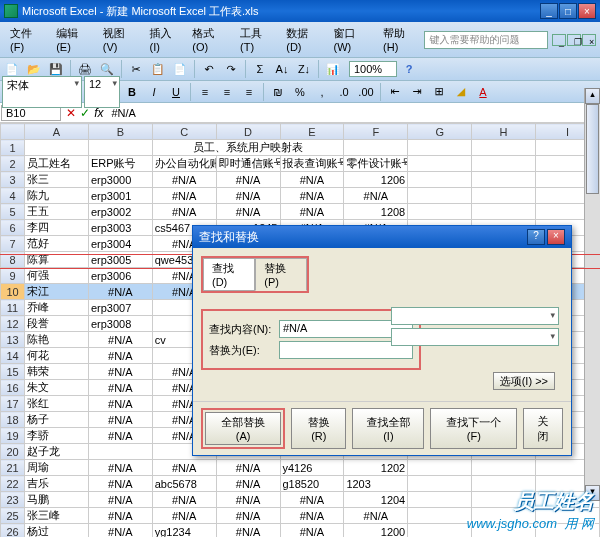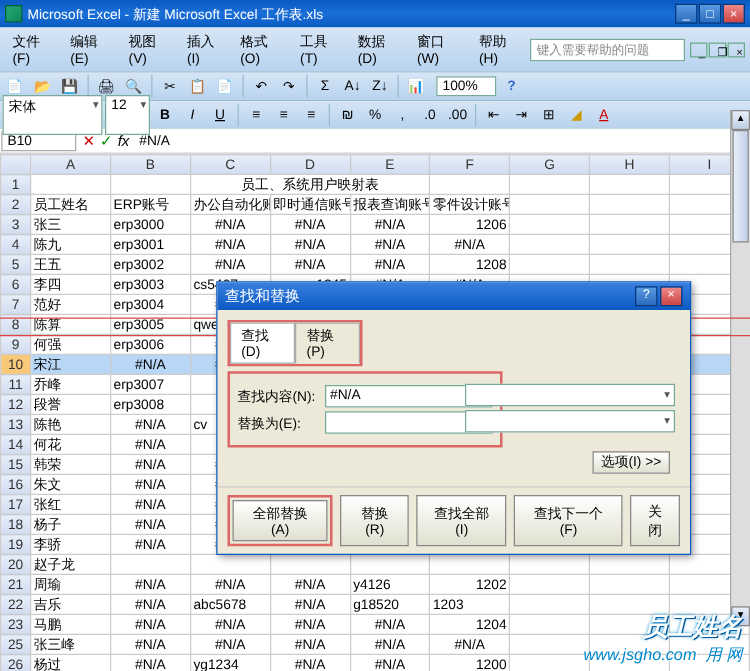--- a/index.html
+++ b/index.html
@@ -27,30 +27,30 @@
 .cellbar .btns span { font-size: 12px; }
 .formula { flex: 1; padding: 1px 4px; }
 .grid { position: relative; background: #fff; }
 table { border-collapse: collapse; width: 100%; table-layout: fixed; }
 th, td { border: 1px solid #ccc; height: 16px; font-size: 11px; padding: 0 2px; overflow: hidden; white-space: nowrap; }
 th { background: linear-gradient(#e8eef9,#d0dcf0); font-weight: normal; text-align: center; color: #333; }
 th.rh { width: 24px; }
 td { text-align: left; }
 tr.sel td { background: #b8d6f5; }
 tr.sel th.rh { background: #f9c97a; }
-.dialog { position: absolute; left: 173px; top: 225px; width: 380px; background: #ece9d8; border: 1px solid #0a5ac2; box-shadow: 2px 2px 6px rgba(0,0,0,.4); }
+.dialog { position: absolute; left: 192px; top: 225px; width: 380px; background: #ece9d8; border: 1px solid #0a5ac2; box-shadow: 2px 2px 6px rgba(0,0,0,.4); }
 .dialog .dtitle { background: linear-gradient(#3a7fe0,#0a5ac2); height: 22px; color: #fff; display: flex; align-items: center; padding: 0 6px; font-size: 12px; }
 .dialog .dtitle .dctrls { margin-left: auto; display: flex; gap: 2px; }
 .dialog .dtitle .dctrls span { width: 18px; height: 16px; background: linear-gradient(#5a9ae0,#2a6cc0); border: 1px solid #06397b; text-align: center; font-size: 10px; }
 .dialog .dtitle .dctrls .close { background: linear-gradient(#e88,#c44); }
 .dialog .body { padding: 8px; }
 .dialog .tabs { display: flex; border: 2px solid #d66; width: 108px; }
 .dialog .tabs span { padding: 2px 8px; border: 1px solid #aaa; background: #fff; font-size: 11px; }
 .dialog .tabs span.act { background: #ece9d8; border-bottom: 1px solid #ece9d8; }
-.dialog .fields { border: 2px solid #d66; padding: 6px; margin-top: 4px; width: 220px; }
+.dialog .fields { border: 2px solid #d66; padding: 6px; margin-top: 16px; width: 220px; }
 .dialog .row { display: flex; align-items: center; margin: 3px 0; }
 .dialog .row label { width: 70px; font-size: 11px; }
 .dialog .row .inp { flex: 1; border: 1px solid #7a9; background: #fff; height: 18px; padding: 1px 3px; font-size: 11px; position: relative; }
 .dialog .full { position: absolute; right: 12px; top: 56px; width: 168px; }
 .dialog .full .inp { border: 1px solid #7a9; background: #fff; height: 18px; margin: 3px 0; position: relative; }
 .dialog .full .inp:after { content: "▾"; position: absolute; right: 3px; top: 2px; color: #555; font-size: 9px; }
 .dialog .opts { text-align: right; padding: 4px 8px; font-size: 11px; }
 .dialog .btns { display: flex; gap: 6px; padding: 6px 8px; border-top: 1px solid #ccc; }
 .dialog .btns button { font-size: 11px; padding: 2px 8px; background: linear-gradient(#fff,#e0e0d0); border: 1px solid #888; }
 .dialog .btns .hl { border: 2px solid #d66; padding: 2px; }

